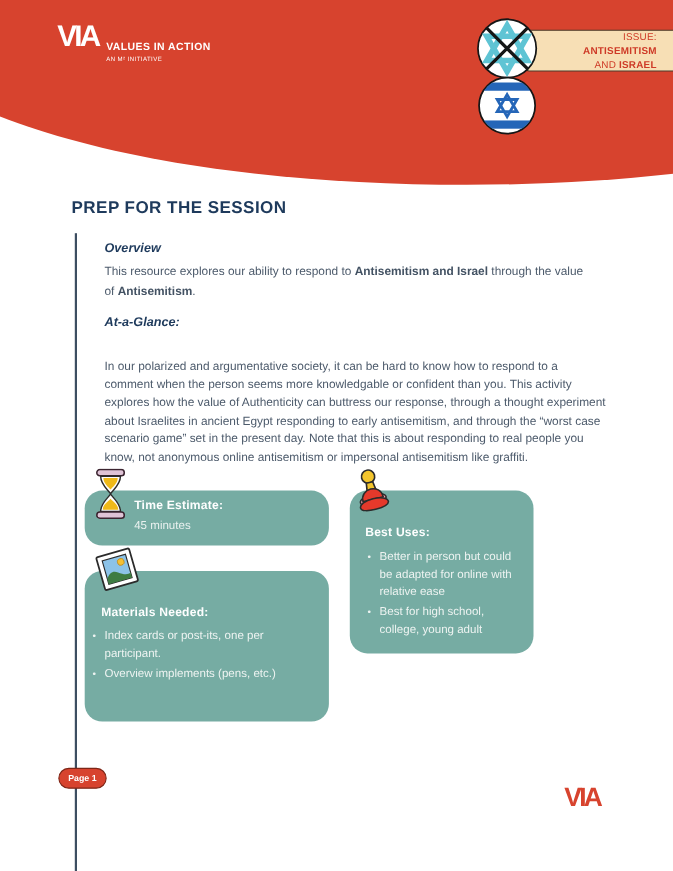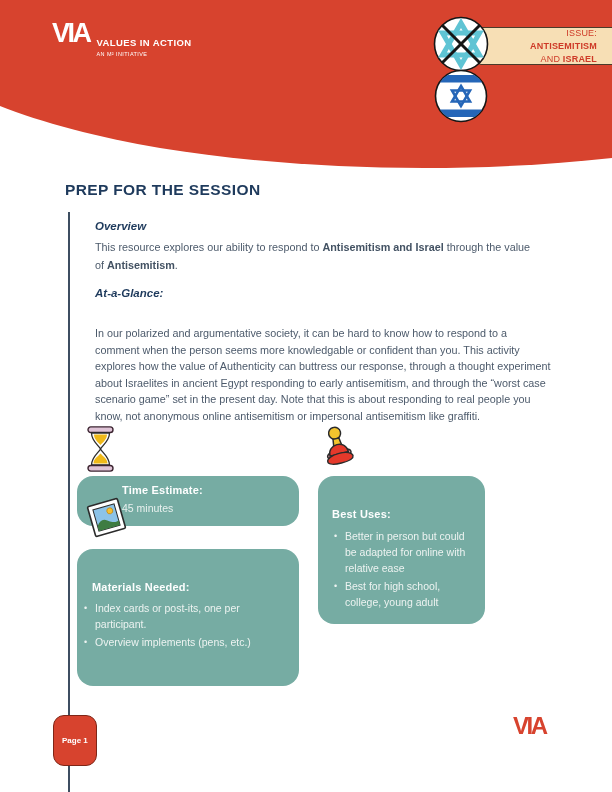--- a/index.html
+++ b/index.html
@@ -30,21 +30,21 @@
   .sub-label{position:absolute;left:95px;color:#1E3A5C;font-size:11.5px;font-weight:700;font-style:italic;}
   .overview-label{top:220px;}
   .glance-label{top:287px;}
   .overview-text{position:absolute;left:95px;top:239px;width:442px;font-size:10.8px;
                  line-height:17.5px;color:#4C5A6B;}
   .overview-text b{color:#435263;}
   .glance-text{position:absolute;left:95px;top:305px;width:458px;font-size:10.8px;
                line-height:16.6px;color:#4C5A6B;margin-top:20px;}
 
   
-  .box{position:absolute;background:#76ACA3;border-radius:16px;color:#fff;margin-top:30px;}
+  .box{position:absolute;background:#76ACA3;border-radius:16px;color:#fff;}
   .box-time{left:77px;top:446px;width:222px;height:50px;}
   .box-materials{left:77px;top:519px;width:222px;height:137px;}
   .box-best{left:318px;top:446px;width:167px;height:148px;}
   .box-title{position:absolute;font-weight:700;font-size:11px;color:#FDFEFE;letter-spacing:0.2px;}
   .box-time .box-title{left:45px;top:8px;}
   .box-value{position:absolute;left:45px;top:26px;font-size:10.5px;color:#E9F1EF;}
   .box-materials .box-title{left:15px;top:32px;}
   .box-best .box-title{left:14px;top:32px;}
   ul.bullets{list-style:none;margin:0;padding:0;position:absolute;font-size:10.5px;
              line-height:16px;color:#EDF3F1;}
@@ -52,22 +52,22 @@
   .box-best ul.bullets{left:14px;top:52px;width:144px;}
   ul.bullets li{position:relative;padding-left:13px;margin-bottom:2px;}
   ul.bullets li::before{content:"•";position:absolute;left:2px;top:0;font-size:9px;}
 
   .icon-abs{position:absolute;}
   .hourglass-icon{left:87px;top:426px;}
   .photo-icon{left:88px;top:499px;transform:rotate(-16deg);}
   .stamp-icon{left:321px;top:426px;transform:rotate(-14deg);}
 
   
-  .page-badge{position:absolute;left:53px;top:715px;background:#D7432E;border:1.5px solid #7E2617;
-              border-radius:11px;color:#fff;font-size:8px;font-weight:700;padding:20px 8px;}
+  .page-badge{position:absolute;left:53px;top:698px;background:#D7432E;border:1.5px solid #7E2617;
+              border-radius:11px;color:#fff;font-size:8px;font-weight:700;padding:4px 8px;}
   .footer-logo{position:absolute;left:513px;top:712px;color:#D7432E;font-size:24px;
                font-weight:900;letter-spacing:-2.5px;}
 </style>
 </head>
 <body>
 
 <div class="page">
 
   <svg class="header-svg" width="612" height="180" viewBox="0 0 612 180">
     <path d="M0,0 H612 V158 C470,174 300,171 160,148 C100,138 40,122 0,106 Z" fill="#D7432E"></path>

